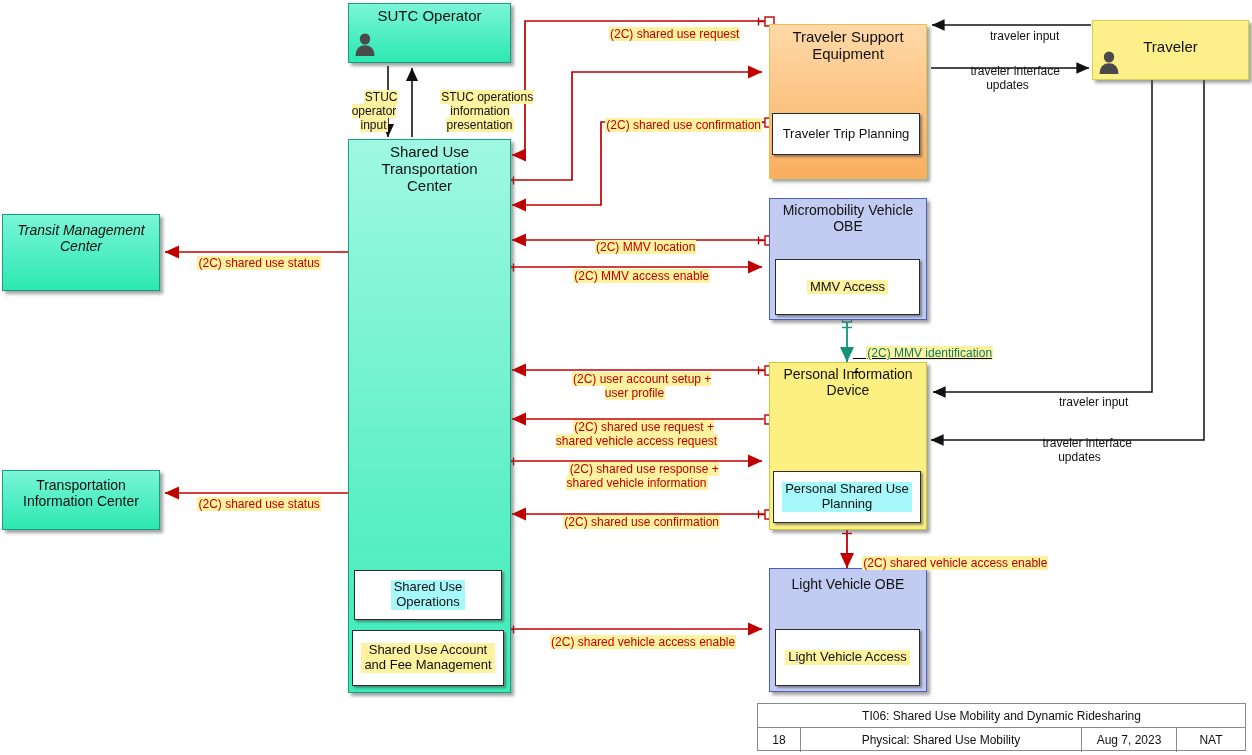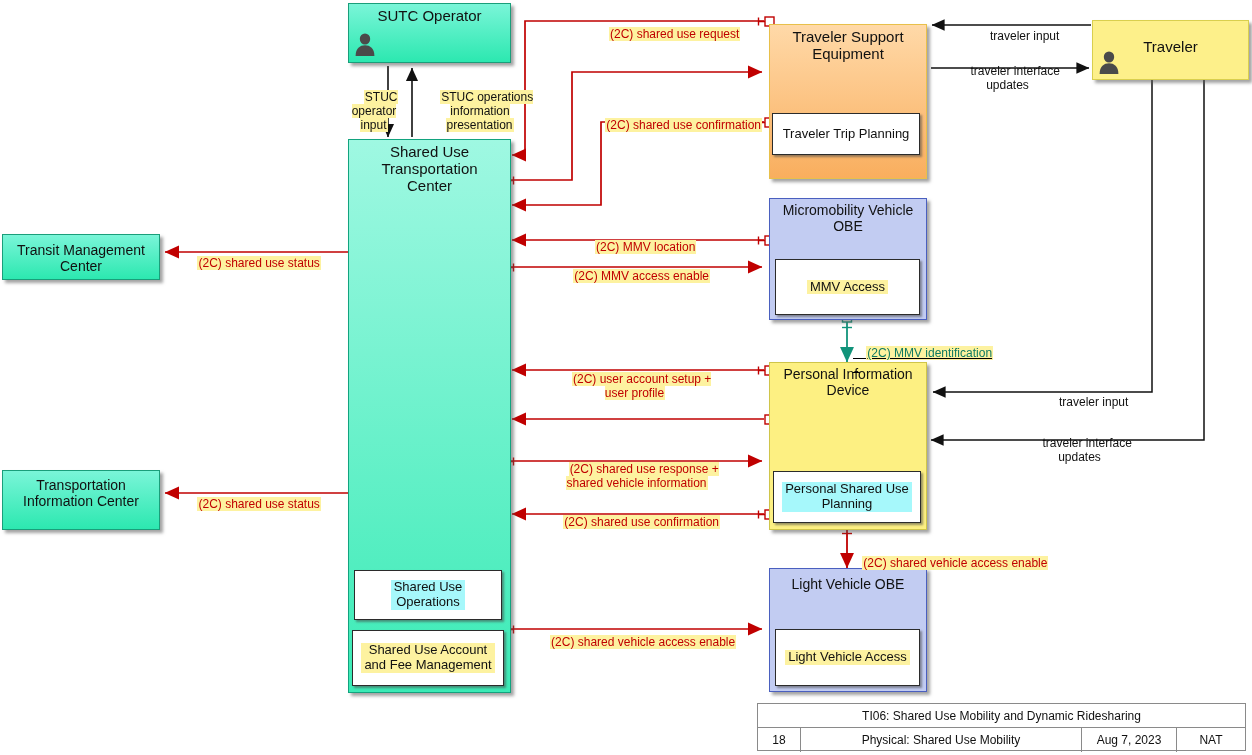--- a/index.html
+++ b/index.html
@@ -153,21 +153,21 @@
        background:linear-gradient(to bottom,#9ff8e2 0%,#3bebb6 100%);border:1px solid #12a37e;">
     <div class="ttl t15">Shared Use<br>Transportation<br>Center</div>
   </div>
   <div class="sub" style="left:354px;top:570px;width:148px;height:50px;">
     <span class="t13 hl-cyan">Shared Use<br>Operations</span>
   </div>
   <div class="sub" style="left:352px;top:630px;width:152px;height:56px;">
     <span class="t13 hl-yellow">Shared Use Account<br>and Fee Management</span>
   </div>
 
-  <div class="node teal shadow" style="left:2px;top:234px;width:158px;height:46px;">
+  <div class="node teal shadow" style="left:2px;top:214px;width:158px;height:77px;font-style:italic;">
     <div class="ttl t14" style="padding-top:8px;">Transit Management<br>Center</div>
   </div>
 
   <div class="node teal shadow" style="left:2px;top:470px;width:158px;height:60px;">
     <div class="ttl t14" style="padding-top:7px;">Transportation<br>Information Center</div>
   </div>
 
   <div class="node orange shadow" style="left:769px;top:2px;width:158px;height:155px;">
     <div class="ttl t15">Traveler Support<br>Equipment</div>
   </div>
@@ -242,20 +242,23 @@
   </div>
 
   <div class="elab teal-l" style="left:853px;top:332px;width:146px;text-align:left;text-decoration:underline;">
     <span>(2C) MMV identification</span>
   </div>
 
   <div class="elab red" style="left:553px;top:358px;width:164px;">
     <span>(2C) user account setup +<br>user profile</span>
   </div>
 
+  <div class="elab red" style="left:542px;top:406px;width:190px;">
+    <span>(2C) shared use request +<br>shared vehicle access request</span>
+  </div>
 
   <div class="elab red" style="left:544px;top:448px;width:186px;">
     <span>(2C) shared use response +<br>shared vehicle information</span>
   </div>
 
   <div class="elab red" style="left:546px;top:501px;width:178px;">
     <span>(2C) shared use confirmation</span>
   </div>
 
   <div class="elab red" style="left:180px;top:483px;width:145px;">

